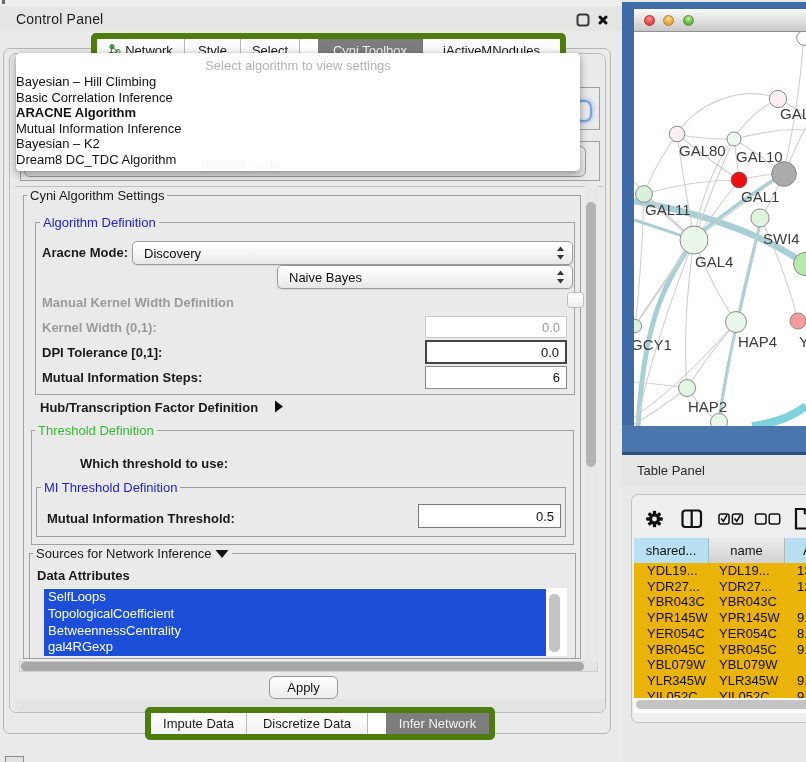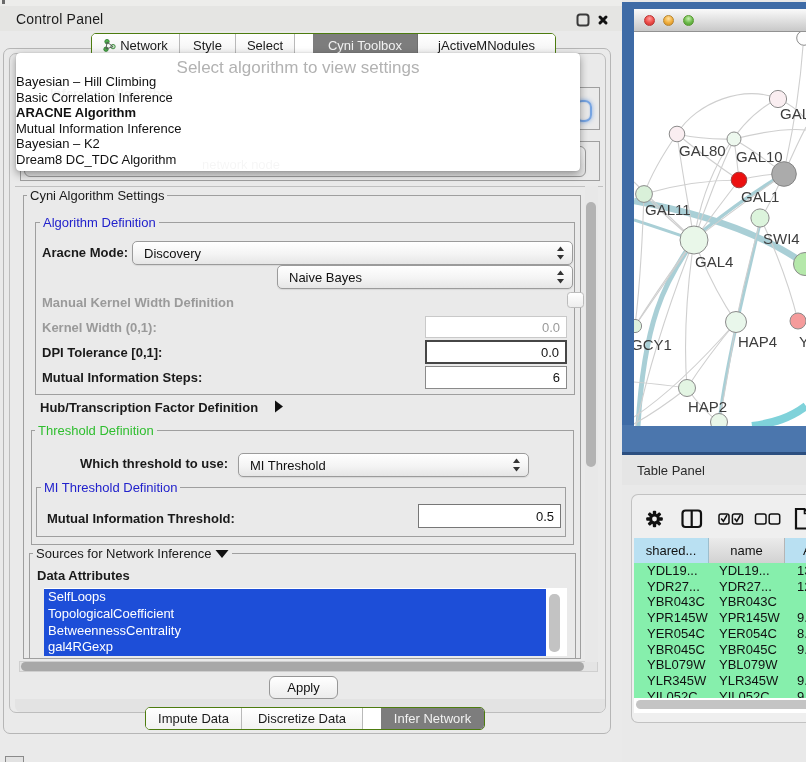--- a/index.html
+++ b/index.html
@@ -2,21 +2,21 @@
 <html><head>
 <meta charset="utf-8">
 <style>
   html,body{margin:0;padding:0;}
   body{width:806px;height:762px;overflow:hidden;position:relative;
        font-family:"Liberation Sans", sans-serif;background:#eaeaea;}
   .abs{position:absolute;}
   .b{font-weight:bold;}
   .gray{color:#9a9a9a !important;}
   
-  .seg{position:absolute;display:flex;border:1px solid #4d7c0f;border-radius:5px;
+  .seg{position:absolute;display:flex;border:6px solid #4d7c0f;border-radius:5px;
        background:#fff;overflow:hidden;font-size:13px;color:#1a1a1a;}
   .seg .s{display:flex;align-items:center;justify-content:center;white-space:nowrap;
        border-right:1px solid #b9b9b9;background:linear-gradient(#ffffff,#f2f2f2);}
   .seg .s:last-child{border-right:none;text-align:center;}
   .seg .sel{background:#7d7d7d;color:#f2f2f2;border-right-color:#6f6f6f;margin-left:18px;}
   
   .combo{position:absolute;border:1px solid #9b9b9b;border-radius:5px;
        background:linear-gradient(#ffffff 0%,#f4f4f4 55%,#e6e6e6 100%);
        font-size:13px;color:#111;display:flex;align-items:center;
        box-shadow:0 1px 1px rgba(0,0,0,0.08);}
@@ -107,27 +107,20 @@
 
   <div class="lbl" style="left:40px;top:400px;">Hub/Transcription Factor Definition</div>
   <svg class="abs" style="left:274px;top:400px;" width="10" height="13" viewBox="0 0 10 13">
       <path d="M1 0.5 L9 6.5 L1 12.5 Z" fill="#111"></path>
     </svg>
 
   <div class="gb" style="left:31px;top:430px;width:541px;height:113px;"></div>
   <div class="gtitle" style="left:35px;top:423px;color:#2fbe2f;">Threshold Definition</div>
 
   <div class="lbl" style="right:394px;top:456px;">Which threshold to use:</div>
-  <div class="combo" style="left:238px;top:453px;width:289px;height:22px;">
-      <span class="t">MI Threshold</span>
-    <svg class="arr" viewBox="0 0 9 14">
-        <path d="M4.5 0.5 L8 5 L1 5 Z" fill="#333"></path>
-        <path d="M4.5 13.5 L8 9 L1 9 Z" fill="#333"></path>
-      </svg>
-  </div>
 
   <div class="gb" style="left:36px;top:487px;width:528px;height:48px;"></div>
   <div class="gtitle" style="left:41px;top:480px;color:#2222cc;">MI Threshold Definition</div>
   <div class="lbl" style="left:47px;top:511px;">Mutual Information Threshold:</div>
   <div class="field" style="left:418px;top:504px;width:143px;height:24px;border:1px solid #777;">0.5</div>
 
   <div class="gb" style="left:29px;top:553px;width:545px;height:104px;border-bottom:none;"></div>
   <div class="gtitle" style="left:33px;top:546px;color:#1a1a1a;">Sources for Network Inference <svg style="vertical-align:-1px;" width="14" height="10" viewBox="0 0 14 10">
         <path d="M0.5 1 L13.5 1 L7 9 Z" fill="#111"></path>
       </svg></div>
@@ -148,21 +141,21 @@
     <div class="s" style="width:95px;">Impute Data</div>
     <div class="s" style="width:120px;">Discretize Data</div>
     <div class="s sel" style="width:103px;">Infer Network</div>
   </div>
 
   <div class="abs" style="left:5px;top:756px;width:19px;height:10px;border:1.5px solid #8a8a8a;background:#e2e2e2;box-sizing:border-box;"></div>
 
   <div class="abs" style="left:16px;top:53px;width:564px;height:118px;background:#fff;border-radius:4px;box-shadow:0 3px 9px rgba(0,0,0,0.38),0 0 1px rgba(0,0,0,0.3);"></div>
   <div class="abs" style="left:50px;top:86px;font-size:13px;font-weight:bold;color:rgba(0,0,0,0.05);">Inference Algorithm</div>
   <div class="abs" style="left:185px;top:157px;font-size:13px;font-weight:normal;color:rgba(0,0,0,0.04);margin-left:17px;">network node</div>
-  <div class="abs" style="left:16px;top:58px;width:564px;text-align:center;font-size:17px;color:#b2b2b2;">Select algorithm to view settings</div>
+  <div class="abs" style="left:16px;top:58px;width:564px;text-align:center;font-size:13px;color:#b2b2b2;">Select algorithm to view settings</div>
   <div class="abs" style="left:16px;top:74px;font-size:13px;color:#111;line-height:15.6px;">
     Bayesian – Hill Climbing<br>
     Basic Correlation Inference<br>
     <span class="b">ARACNE Algorithm</span><br>
     Mutual Information Inference<br>
     Bayesian – K2<br>
     Dream8 DC_TDC Algorithm
   </div>
 </div>
 
@@ -295,21 +288,21 @@
     <rect x="98.4" y="9" width="10" height="10" rx="2" fill="none" stroke="#111" stroke-width="1.5"></rect>
     <path d="M100.6 13.5 l2.2 2.8 l3.6 -6.2" stroke="#111" stroke-width="1.6" fill="none"></path>
     <rect x="121.5" y="9" width="10.5" height="10" rx="2" fill="none" stroke="#111" stroke-width="1.5"></rect>
     <rect x="135.2" y="9" width="10.5" height="10" rx="2" fill="none" stroke="#111" stroke-width="1.5"></rect>
   </g>
 
   <path d="M162 4 h8.5 l4.5 4.5 v15 h-13 z" fill="none" stroke="#111" stroke-width="2.2"></path>
   <path d="M170.5 4 v4.5 h4.5" fill="none" stroke="#111" stroke-width="1.6"></path>
 </svg>
 
-<div class="abs" style="left:634px;top:538px;width:172px;height:160px;background:#86efac;overflow:hidden;">
+<div class="abs" style="left:634px;top:538px;width:172px;height:160px;background:#eab308;overflow:hidden;">
   <div class="abs" style="left:0;top:0;width:75px;height:25px;background:#b9e0f2;border-right:1px solid #9dbecd;box-sizing:border-box;text-align:center;line-height:25px;font-size:13px;color:#111;">shared...</div>
   <div class="abs" style="left:75px;top:0;width:76px;height:25px;background:linear-gradient(#ebebeb,#d2d2d2);border-right:1px solid #b5b5b5;box-sizing:border-box;text-align:center;line-height:25px;font-size:13px;color:#111;">name</div>
   <div class="abs" style="left:151px;top:0;width:21px;height:25px;background:#b9e0f2;font-size:13px;line-height:25px;color:#111;padding-left:18px;">A</div>
   <div class="abs" style="left:13px;top:25px;font-size:13px;color:#111;line-height:15.7px;white-space:pre;">YDL19...
 YDR27...
 YBR043C
 YPR145W
 YER054C
 YBR045C
 YBL079W

